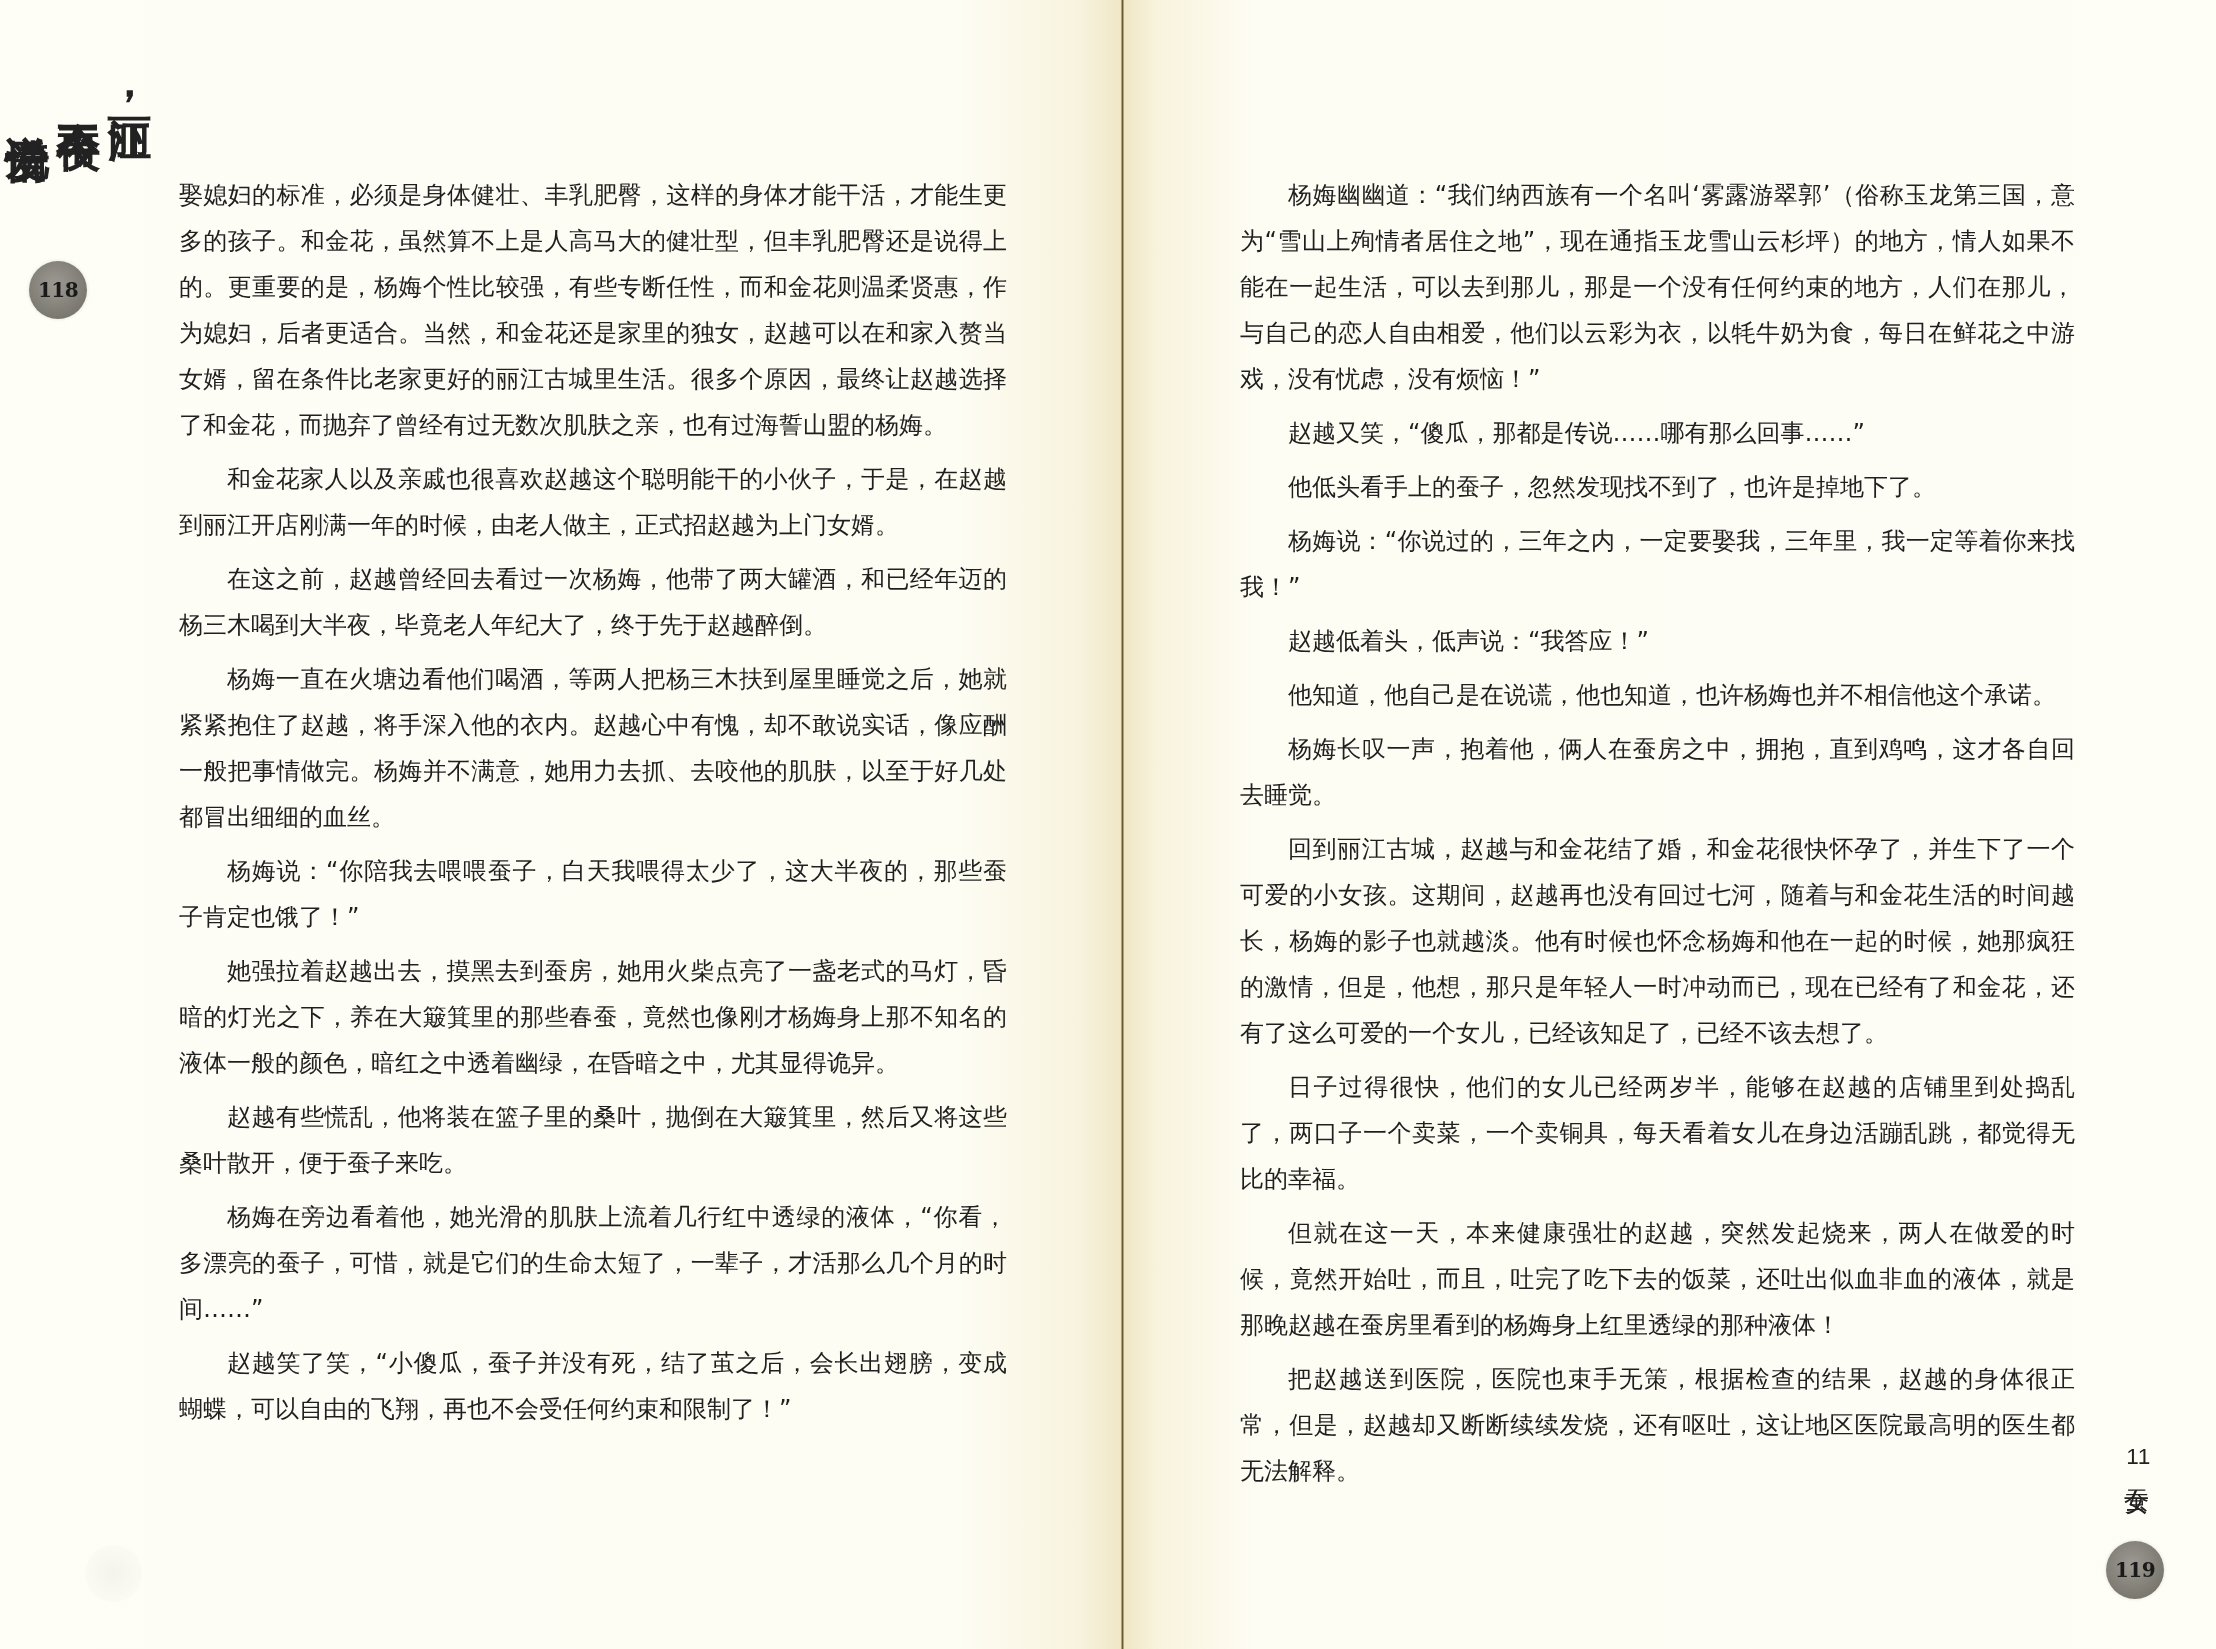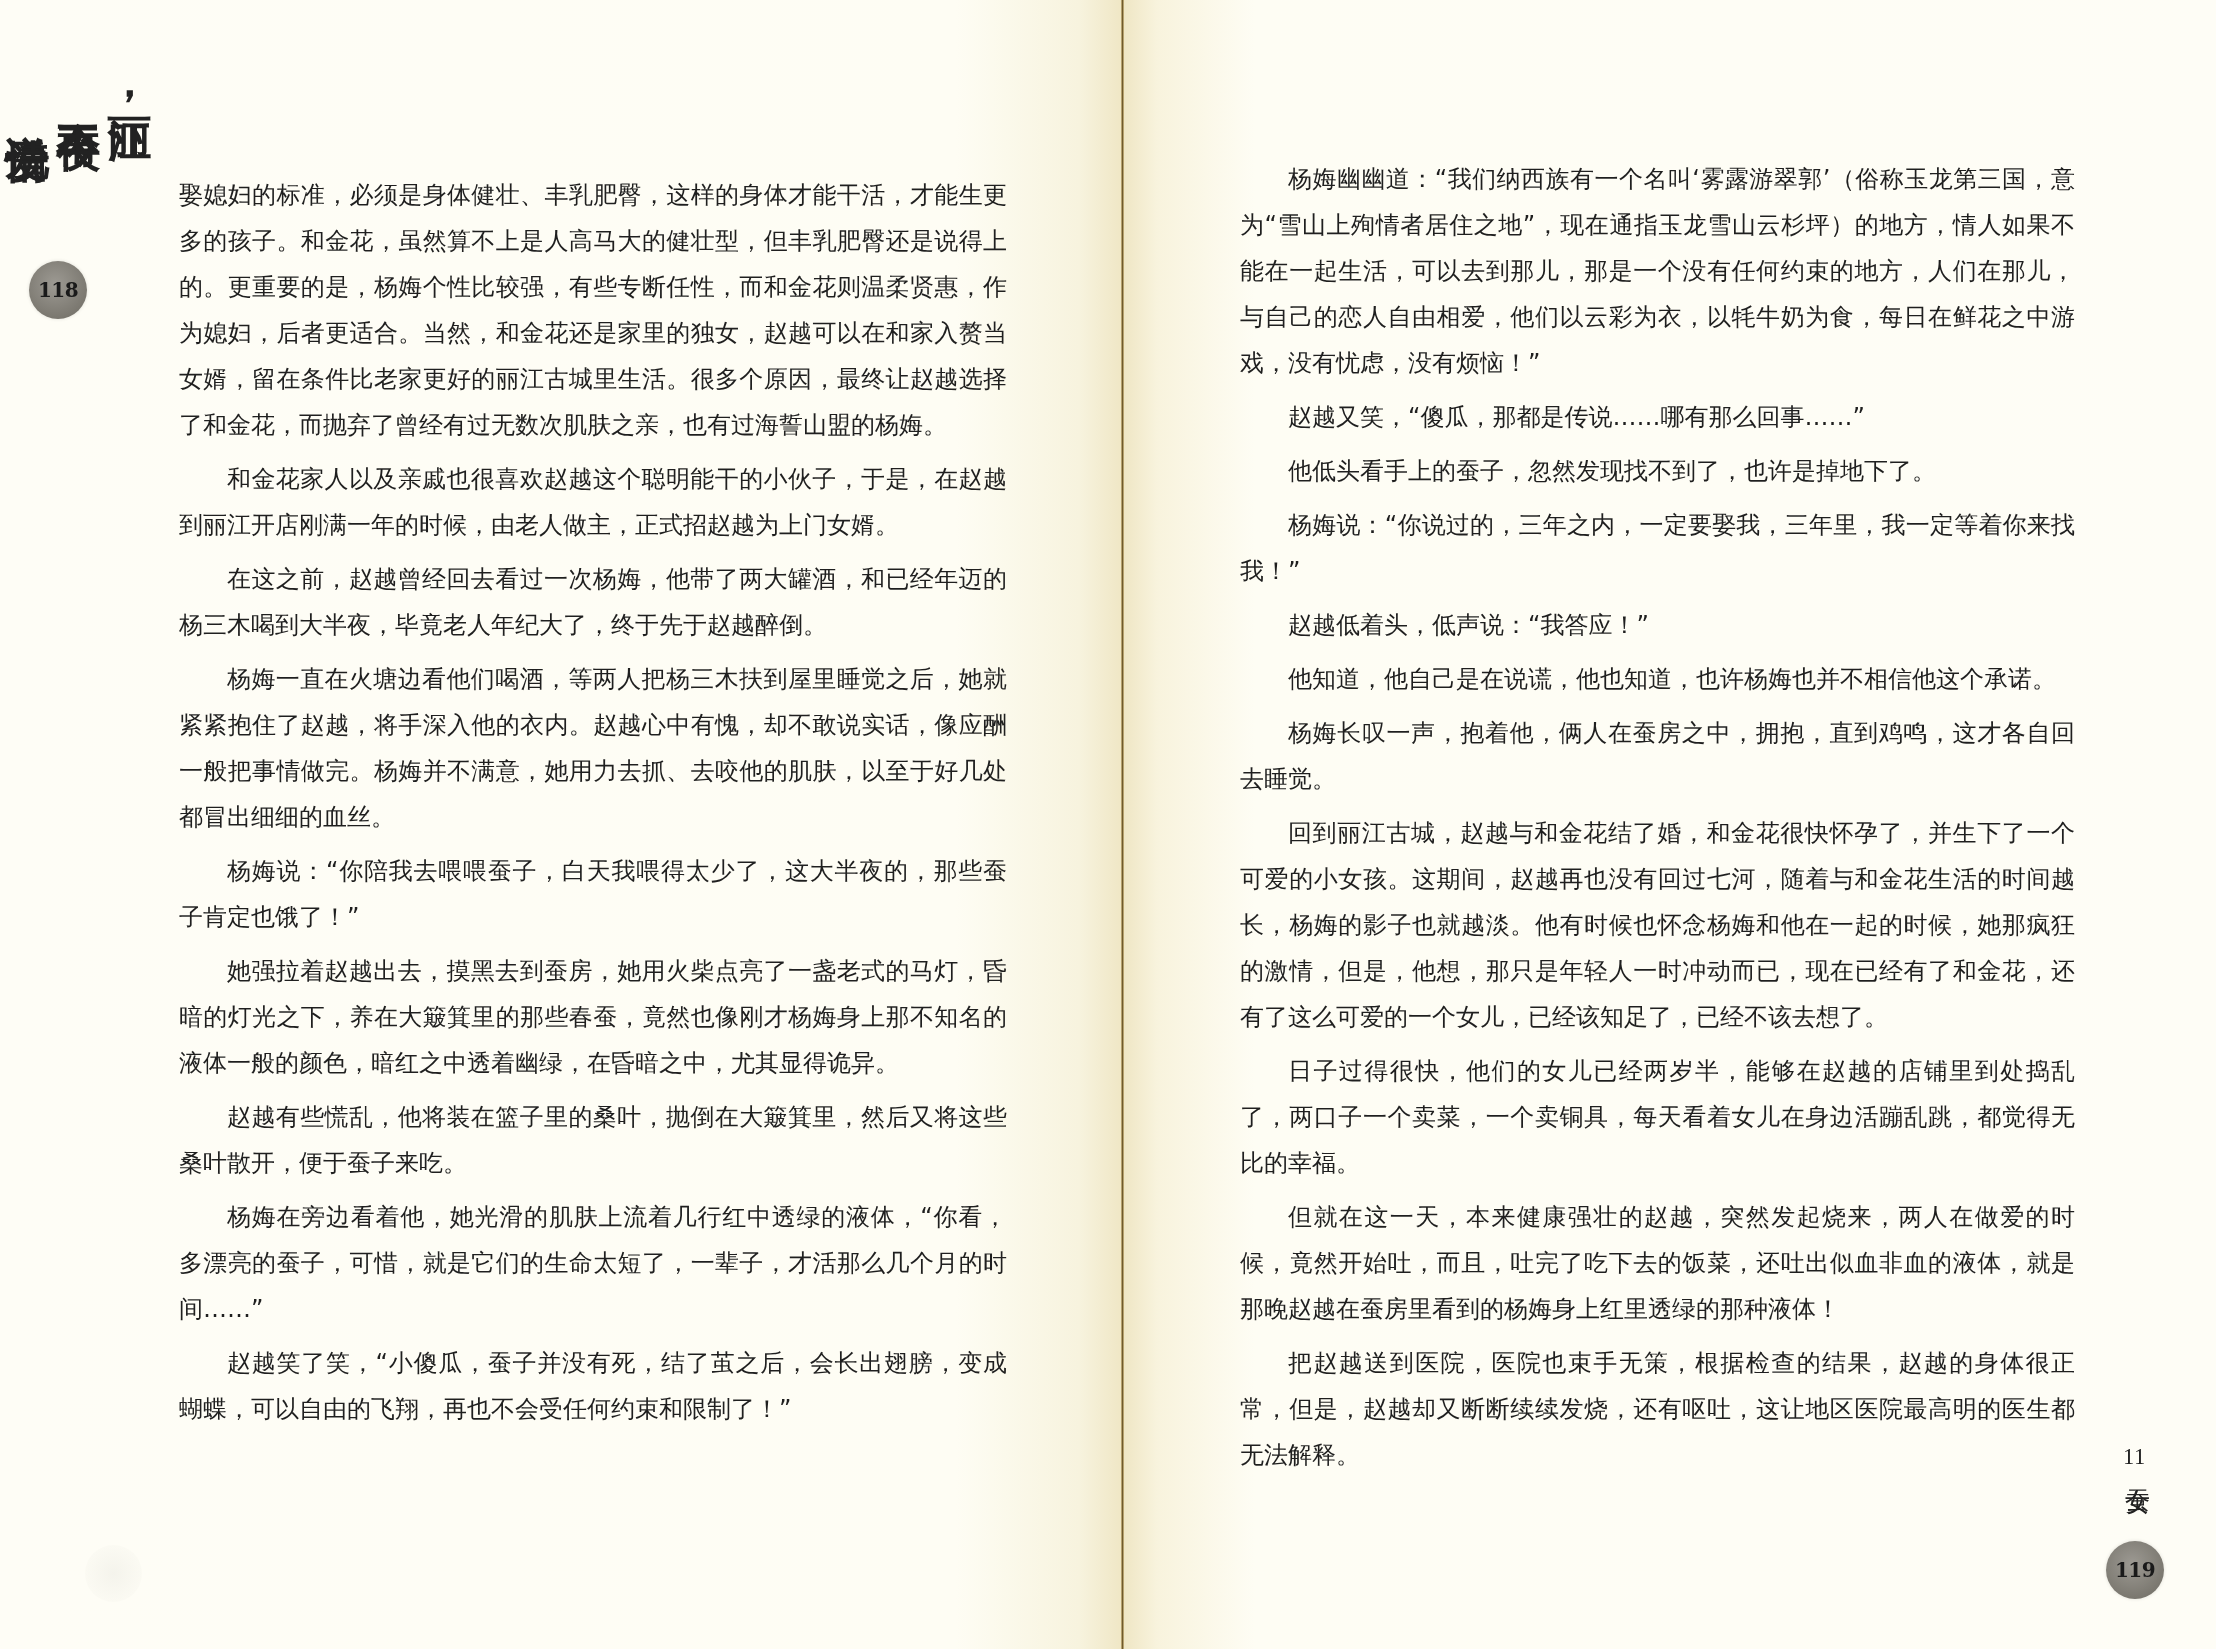--- a/index.html
+++ b/index.html
@@ -84,22 +84,22 @@
   }
   .badge-left { left: 29px; top: 261px; }
   .badge-right { left: 2106px; top: 1541px; }
 
   .chapter-marker {
     position: absolute;
     left: 2123px;
     top: 1444px;
     display: flex;
     flex-direction: column;
-    align-items: flex-start;
-    font-family: Liberation Serif, serif;
+    align-items: flex-end;
+    font-family: Liberation Sans, sans-serif;
     color: #222;
   }
   .chapter-num {
     font-size: 22.6px;
     line-height: 25px;
     letter-spacing: 0.6px;
   }
   .chapter-title {
     writing-mode: vertical-rl;
     font-size: 25px;
@@ -116,21 +116,21 @@
     color: #1f1f1f;
     text-align: justify;
   }
   .body-left {
     left: 171px;
     top: 164px;
     width: 844px;
   }
   .body-right {
     left: 1232px;
-    top: 148px;
+    top: 164px;
     width: 851px;
   }
   .para {
     margin: 8px;
     text-indent: 2em;
   }
   .para.cont {
     text-indent: 0;
   }
   .smudge {

